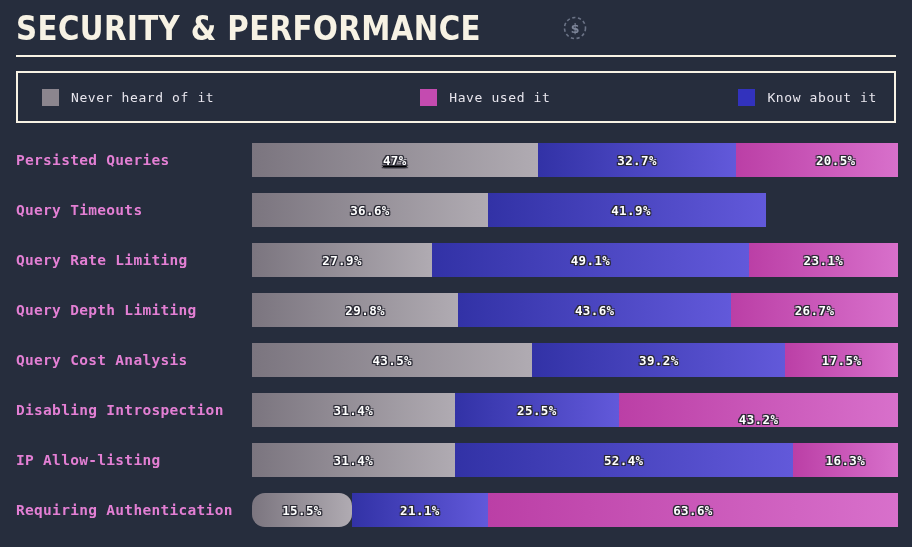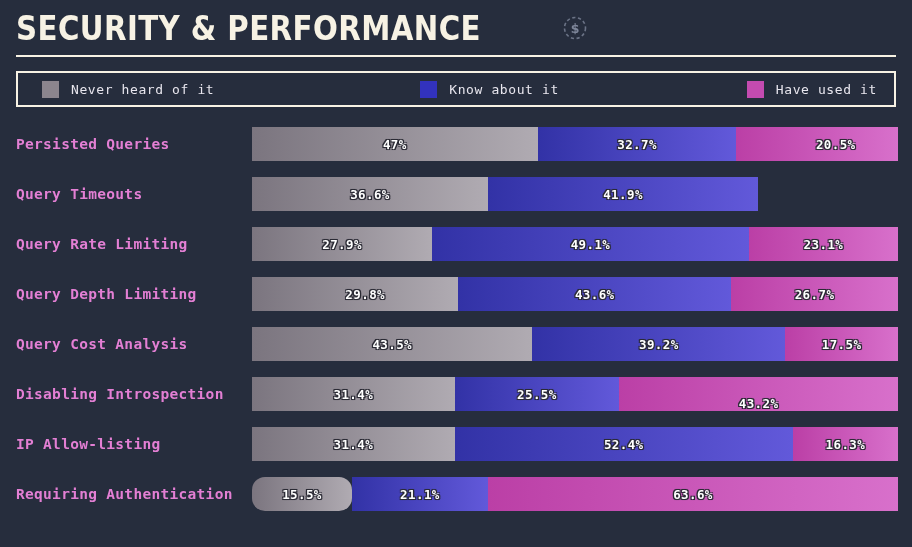--- a/index.html
+++ b/index.html
@@ -47,21 +47,21 @@
   #divider {
     margin: 0 16px;
     height: 2px;
     background: #f7f2e4;
   }
 
   
   #legend {
     margin: 14px 16px 0 16px;
     border: 2px solid #f7f2e4;
-    height: 36px;
+    height: 52px;
     box-sizing: border-box;
     display: flex;
     align-items: center;
     text-align: center;
   }
   .legend-item {
     display: flex;
     align-items: center;
     flex: 0 0 auto;
   }
@@ -144,51 +144,51 @@
 </div>
 
 <div id="divider"></div>
 
 <div id="legend">
     <div class="legend-item">
       <span class="legend-swatch" style="background: rgb(139, 133, 142);"></span>
       <span class="legend-label">Never heard of it</span>
     </div>
     <div class="legend-item">
+      <span class="legend-swatch" style="background: rgb(196, 75, 176);"></span>
+      <span class="legend-label">Have used it</span>
+    </div>
+    <div class="legend-item">
       <span class="legend-swatch" style="background: rgb(50, 50, 189);"></span>
       <span class="legend-label">Know about it</span>
     </div>
-    <div class="legend-item">
-      <span class="legend-swatch" style="background: rgb(196, 75, 176);"></span>
-      <span class="legend-label">Have used it</span>
-    </div>
   </div>
 
 <div id="chart">
     <div class="bar-row">
       <div class="row-label">Persisted Queries</div>
       <div class="bar-track">
-        <div class="seg seg-a" style="width: 46.9062%;">
+        <div class="seg seg-a" style="width: 46.9062%; text-decoration: underline;">
           <span class="seg-val">47%</span>
         </div>
         <div class="seg seg-b" style="width: 32.6347%;">
           <span class="seg-val">32.7%</span>
         </div>
         <div class="seg seg-c" style="width: 20.4591%; padding-left: 37px;">
           <span class="seg-val">20.5%</span>
         </div>
       </div>
     </div>
     <div class="bar-row">
       <div class="row-label">Query Timeouts</div>
       <div class="bar-track">
         <div class="seg seg-a" style="width: 36.5269%;">
           <span class="seg-val">36.6%</span>
         </div>
-        <div class="seg seg-b" style="width: 41.8164%;">
+        <div class="seg seg-b" style="width: 41.8164%; padding-left: 8px;">
           <span class="seg-val">41.9%</span>
         </div>
       </div>
     </div>
     <div class="bar-row">
       <div class="row-label">Query Rate Limiting</div>
       <div class="bar-track">
         <div class="seg seg-a" style="width: 27.8721%;">
           <span class="seg-val">27.9%</span>
         </div>

